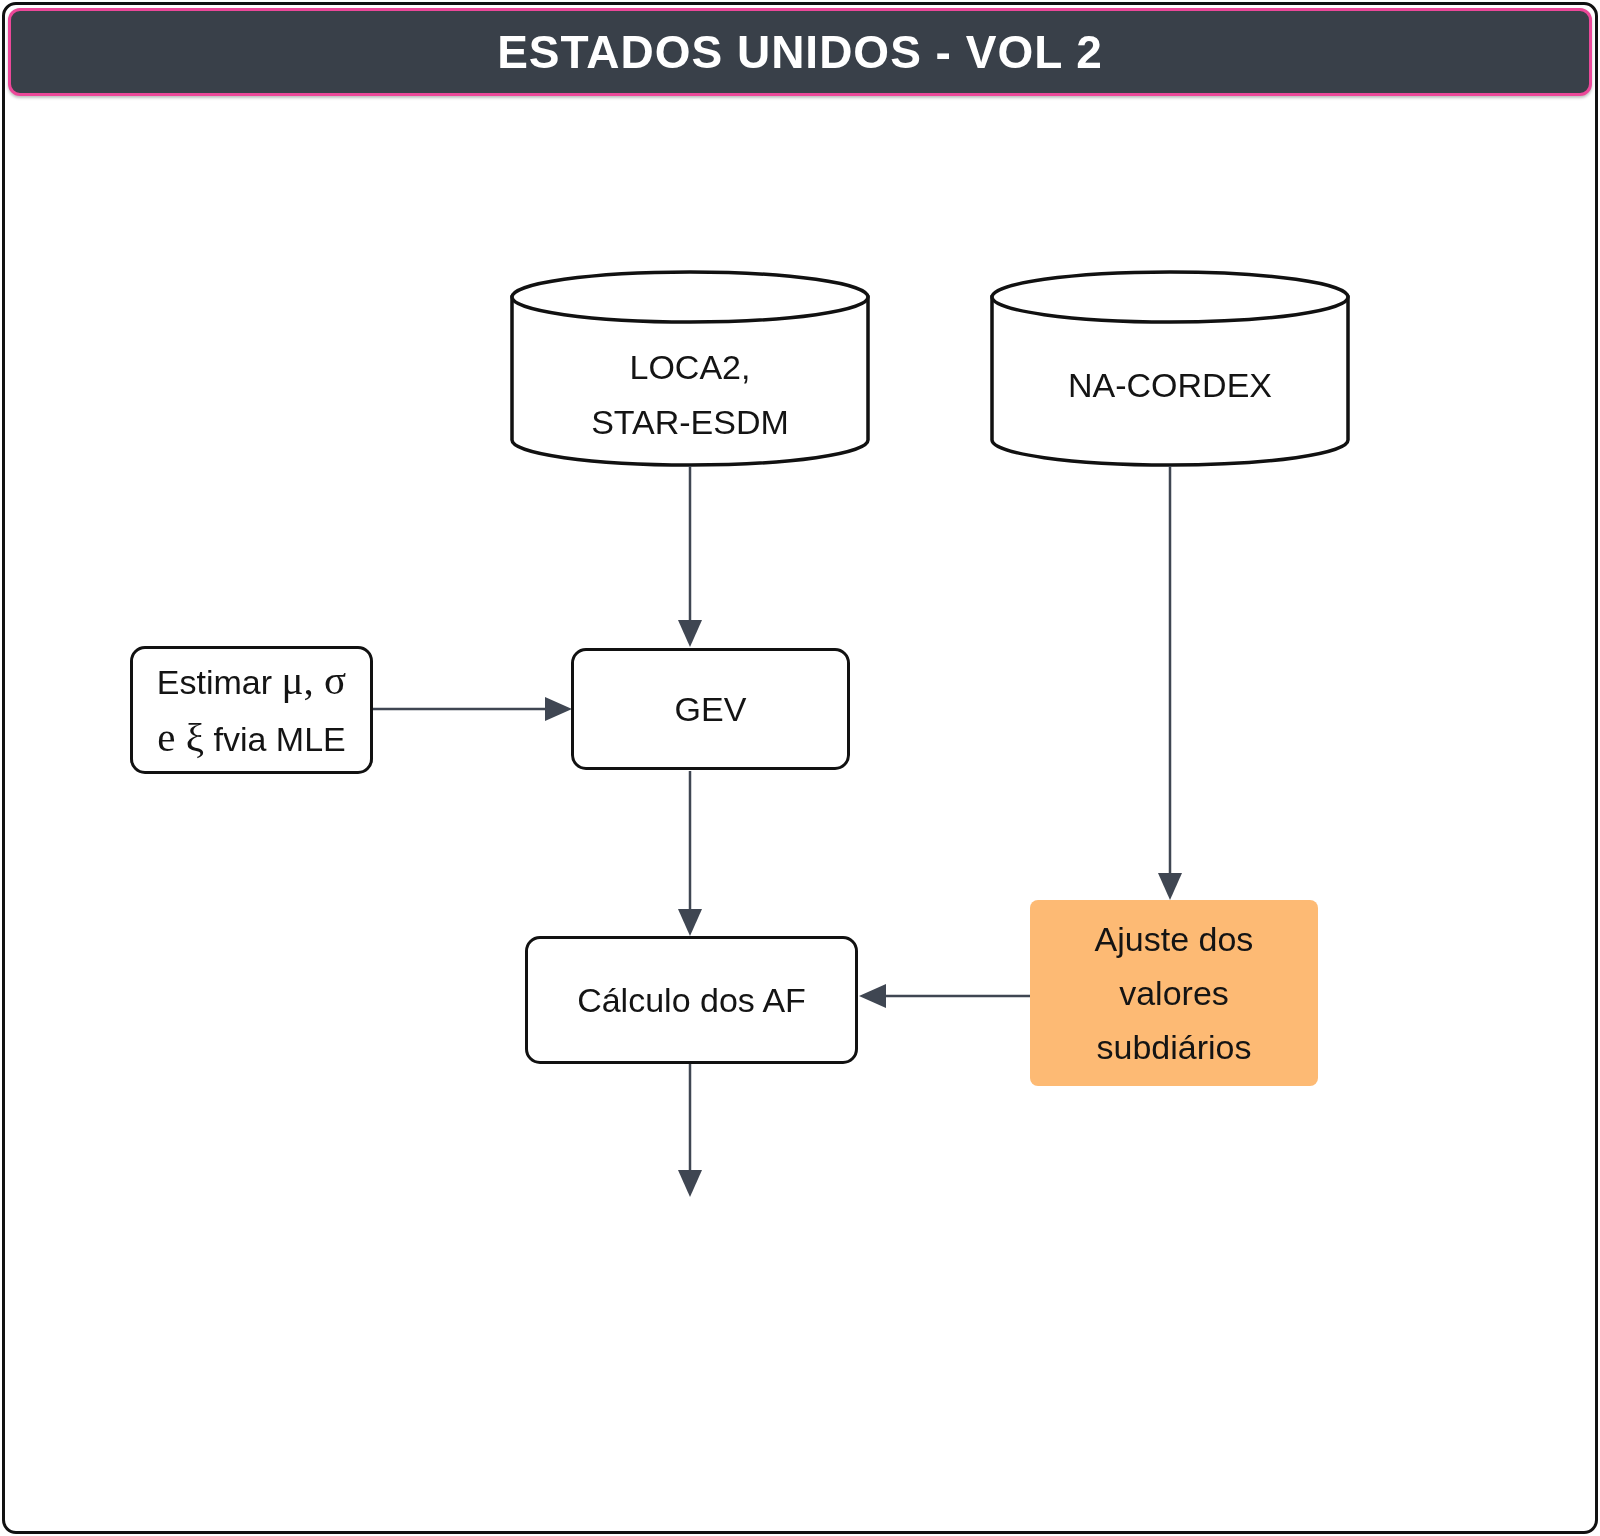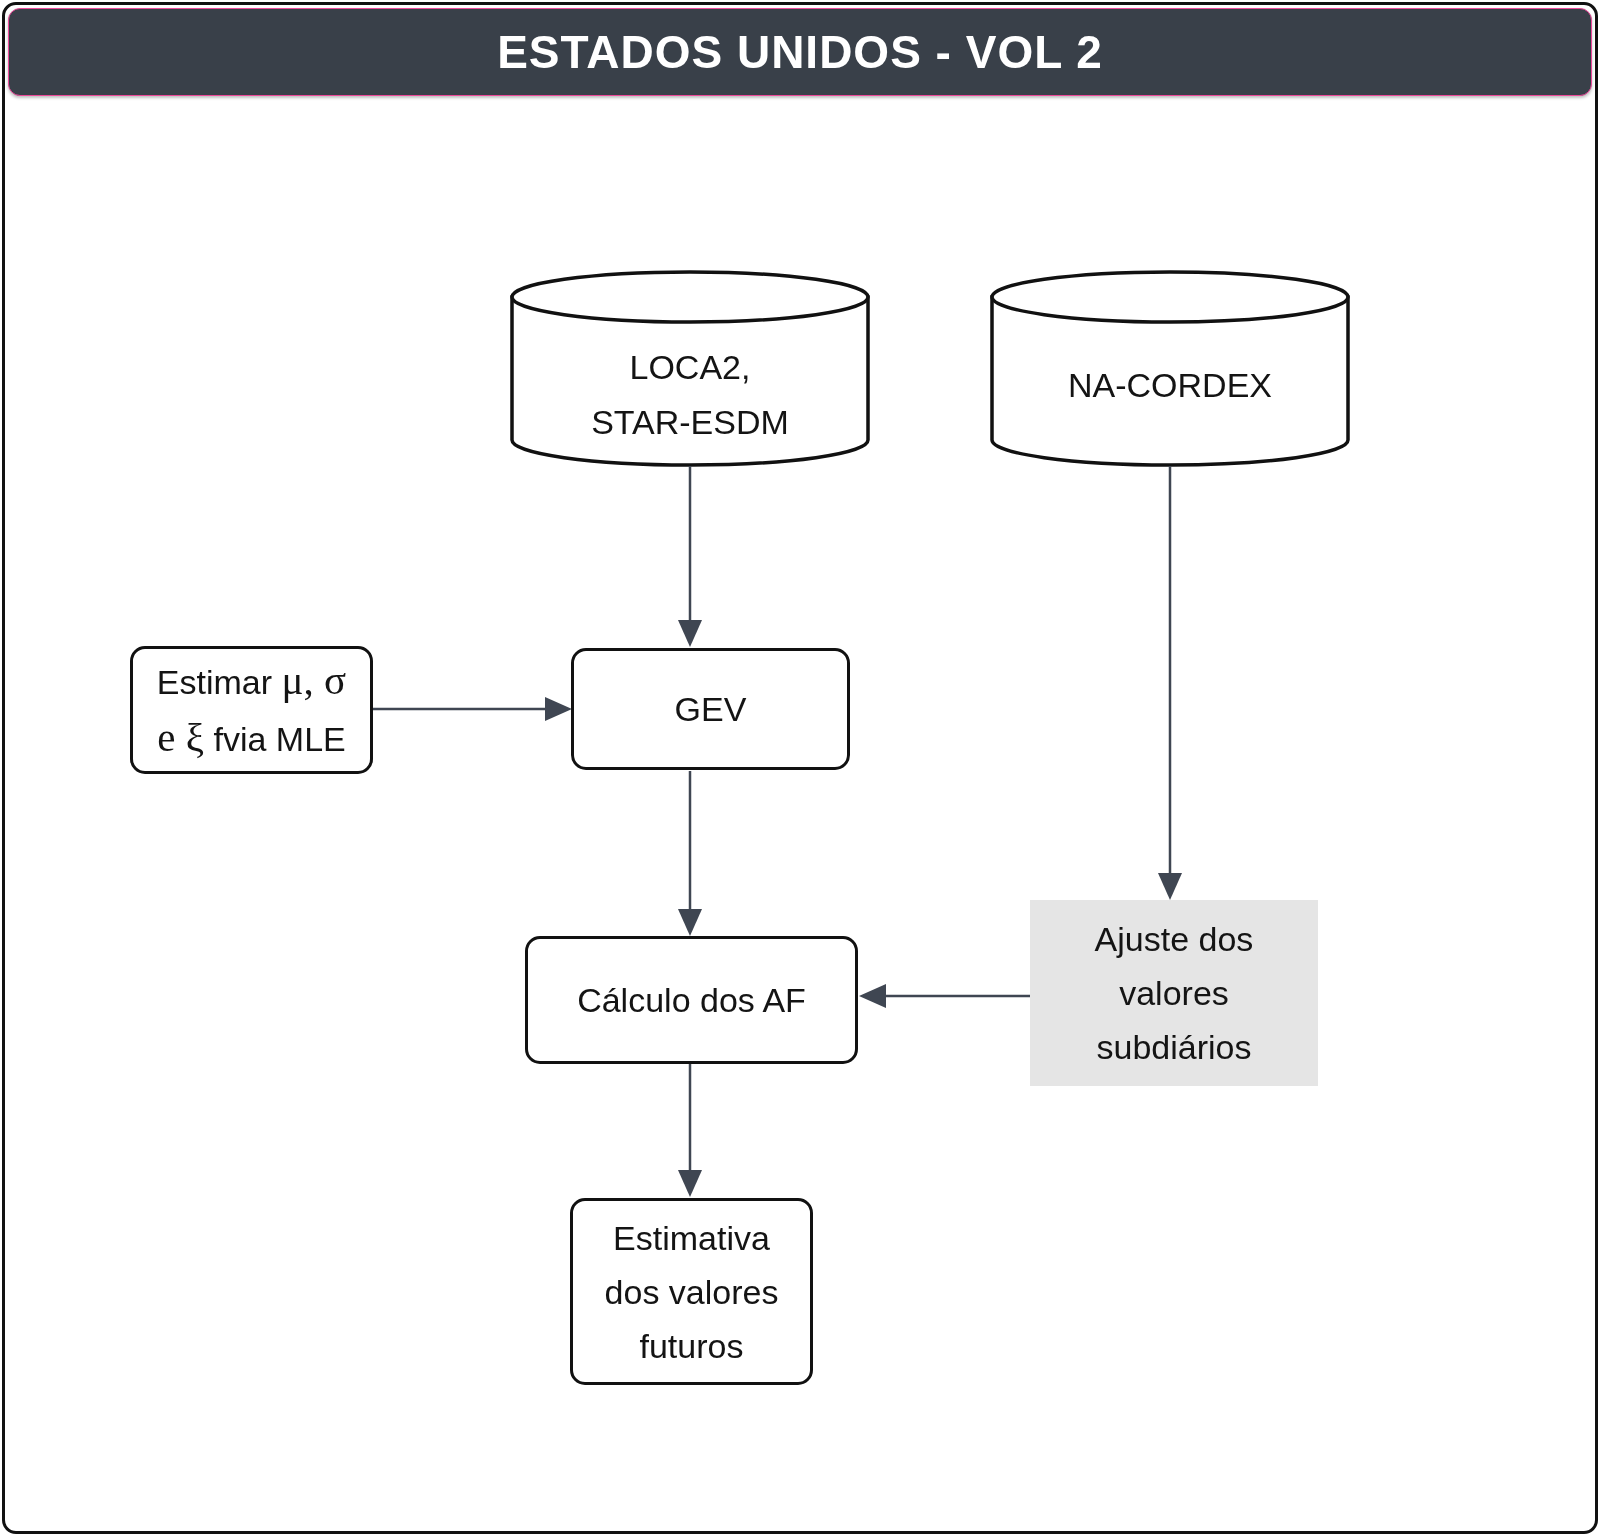--- a/index.html
+++ b/index.html
@@ -20,21 +20,21 @@
     left: 2px; top: 2px; right: 2px; bottom: 2px;
     border: 3px solid #111111;
     border-radius: 14px;
     background: #ffffff;
   }
   .header-bar {
     position: absolute;
     left: 8px; right: 8px; top: 8px;
     height: 88px;
     background: #394049;
-    border: 1px solid #ec4899;
+    border: 3px solid #ec4899;
     border-radius: 12px;
     box-sizing: border-box;
     display: flex;
     align-items: center;
     justify-content: center;
     box-shadow: 0 2px 3px rgba(0,0,0,0.25);
   }
   .header-title {
     color: #ffffff;
     font-size: 46px;
@@ -59,23 +59,23 @@
     color: #141414;
     font-size: 34px;
     line-height: 55px;
   }
   .node.box {
     background: #ffffff;
     border: 3.5px solid #111111;
     border-radius: 15px;
   }
   .node.highlight {
-    background: #e5e5e5;
+    background: #fdba74;
     border: none;
-    border-radius: 0;
+    border-radius: 8px;
   }
   .cyl-label {
     position: absolute;
     display: flex;
     flex-direction: column;
     align-items: center;
     justify-content: center;
     text-align: center;
     color: #141414;
     font-size: 34px;
@@ -167,18 +167,13 @@
   <div class="node box" style="left:525px; top:936px; width:333px; height:128px;border-radius:15px;">
     <div class="nl">Cálculo dos AF</div>
   </div>
 
   <div class="node highlight" style="left:1030px; top:900px; width:288px; height:186px; line-height:54px;">
     <div class="nl">Ajuste dos</div>
     <div class="nl">valores</div>
     <div class="nl">subdiários</div>
   </div>
 
-  <div class="node box" style="left:570px; top:1198px; width:243px; height:187px; line-height:54px;">
-    <div class="nl">Estimativa</div>
-    <div class="nl">dos valores</div>
-    <div class="nl">futuros</div>
-  </div>
 </div>
 
 </body></html>

